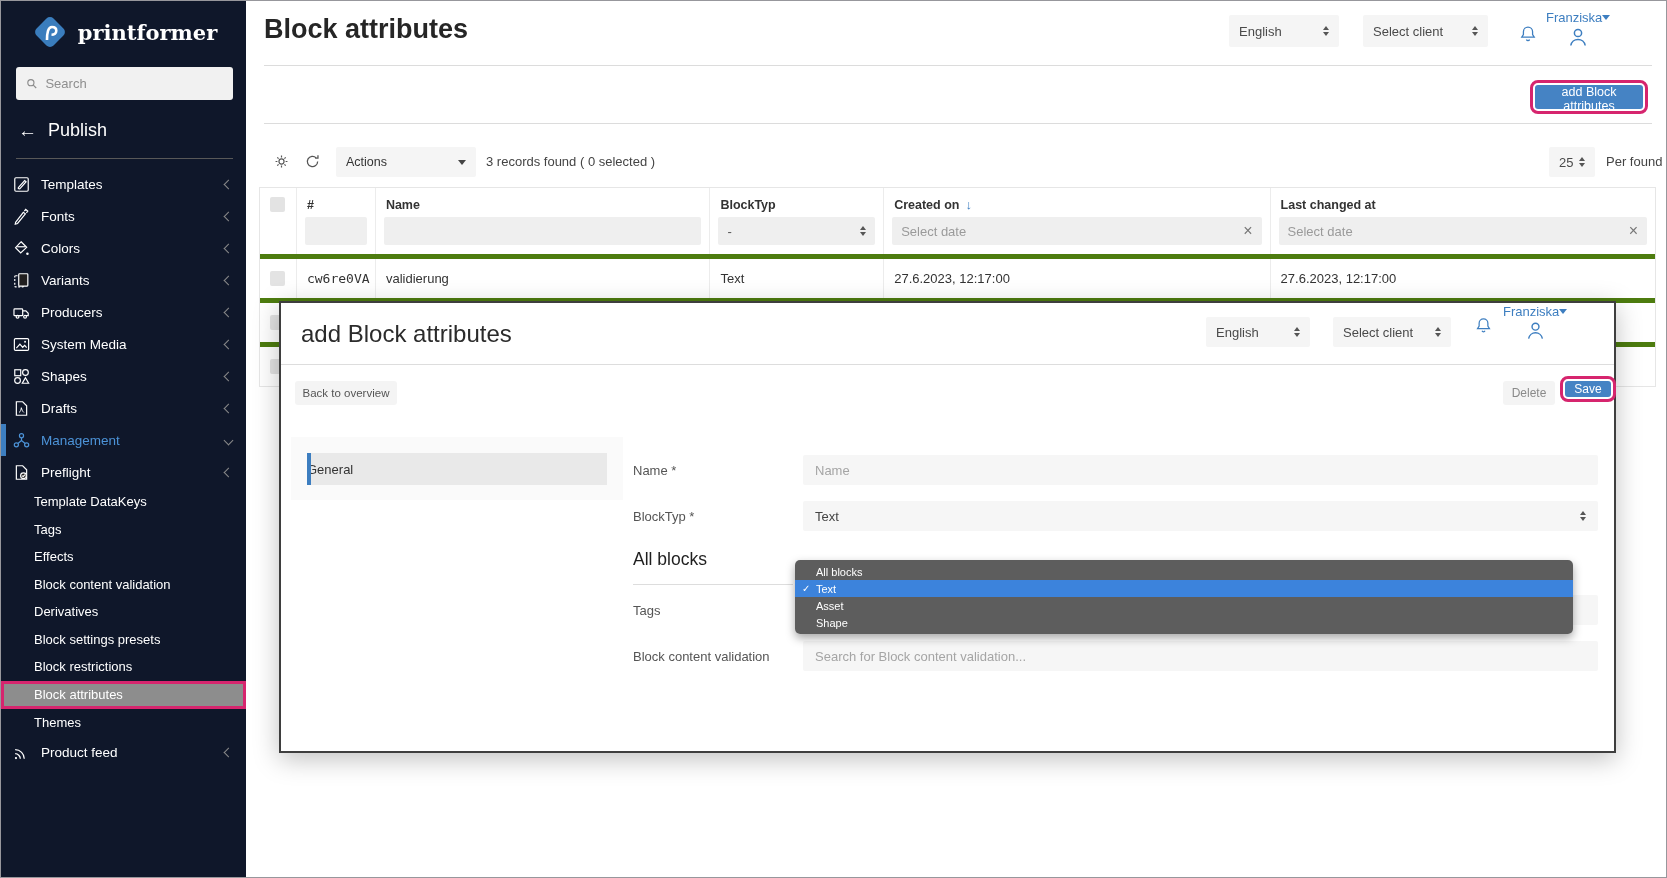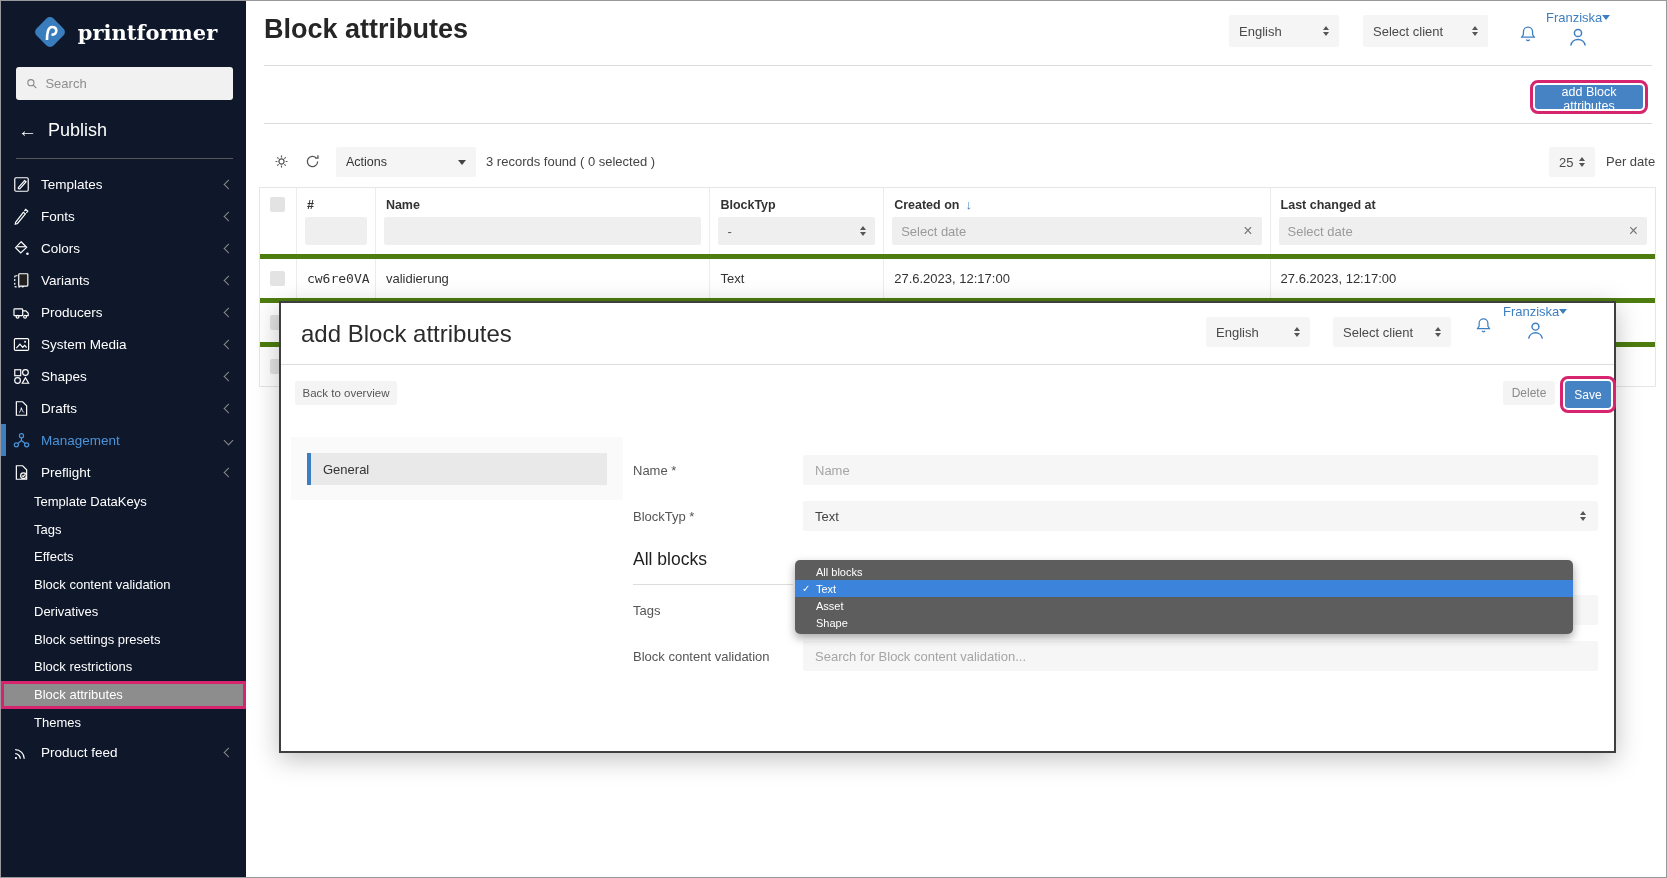--- a/index.html
+++ b/index.html
@@ -98,24 +98,24 @@
   .modal-title { position:absolute; left:20px; top:17px; font-size:24px; font-weight:500; color:#2b2b2b; }
   .m-lang { position:absolute; left:925px; top:14px; width:104px; height:30px; }
   .m-client { position:absolute; left:1052px; top:14px; width:118px; height:30px; }
   .m-bell { left:1192px; top:12px; }
   .m-user { left:1222px; top:1px; }
   .m-div { position:absolute; left:0; right:0; top:61px; border-top:1px solid #ddd; }
   .btn-gray { background:#f4f4f4; border:none; border-radius:3px; font-size:11.5px; color:#555;
               font-family:"Liberation Sans",sans-serif; cursor:pointer; }
   .back-btn { position:absolute; left:14px; top:78px; width:102px; height:24px; }
   .delete-btn { position:absolute; left:1222px; top:78px; width:52px; height:24px; color:#8a8a8a; font-size:12px; }
-  .save-btn { position:absolute; left:1284px; top:78px; width:46px; height:27px; font-size:12px; }
+  .save-btn { position:absolute; left:1284px; top:78px; width:46px; height:16px; font-size:12px; }
   .tab-panel { position:absolute; left:10px; top:134px; width:332px; height:63px; background:#fafafa; }
   .tab-active { position:absolute; left:16px; top:16px; width:300px; height:32px; background:#e9e9e9;
-                display:flex; align-items:center; padding-left:16px; font-size:13px; color:#333;
+                display:flex; align-items:center; font-size:13px; color:#333;
                 position:relative; cursor:pointer; }
   .tab-active::before { content:""; position:absolute; left:0; top:0; width:4px; height:100%; background:#3d7ec0; }
   .flabel { position:absolute; left:352px; font-size:13px; color:#555; }
   .finput { position:absolute; left:522px; width:795px; height:30px; background:#f6f6f6; border:none;
             border-radius:2px; font-size:13px; padding:0 12px; color:#444;
             font-family:"Liberation Sans",sans-serif; }
   .finput::placeholder { color:#a5a5a5; }
   .fselect { position:absolute; left:522px; width:795px; height:30px; }
   .fselect { background:#f6f6f6; border-radius:2px; display:flex; align-items:center;
              justify-content:space-between; padding:0 12px; font-size:13px; color:#444; cursor:pointer; }
@@ -361,21 +361,21 @@
       <span class="caret-dk"></span>
     </div>
     <div class="records">3 records found ( 0 selected )</div>
     <div class="pill perpage-select">
       <span>25</span>
       <span class="updown">
           <i class="u"></i>
           <i class="d"></i>
         </span>
     </div>
-    <div class="perpage-label">Per date</div>
+    <div class="perpage-label">Per found</div>
 
     <div class="table">
       <div class="trow thead">
         <div class="tcell c0">
             <span class="checkbox"></span>
           </div>
         <div class="tcell c1">#</div>
         <div class="tcell c2">Name</div>
         <div class="tcell c3">BlockTyp</div>
         <div class="tcell c4">

